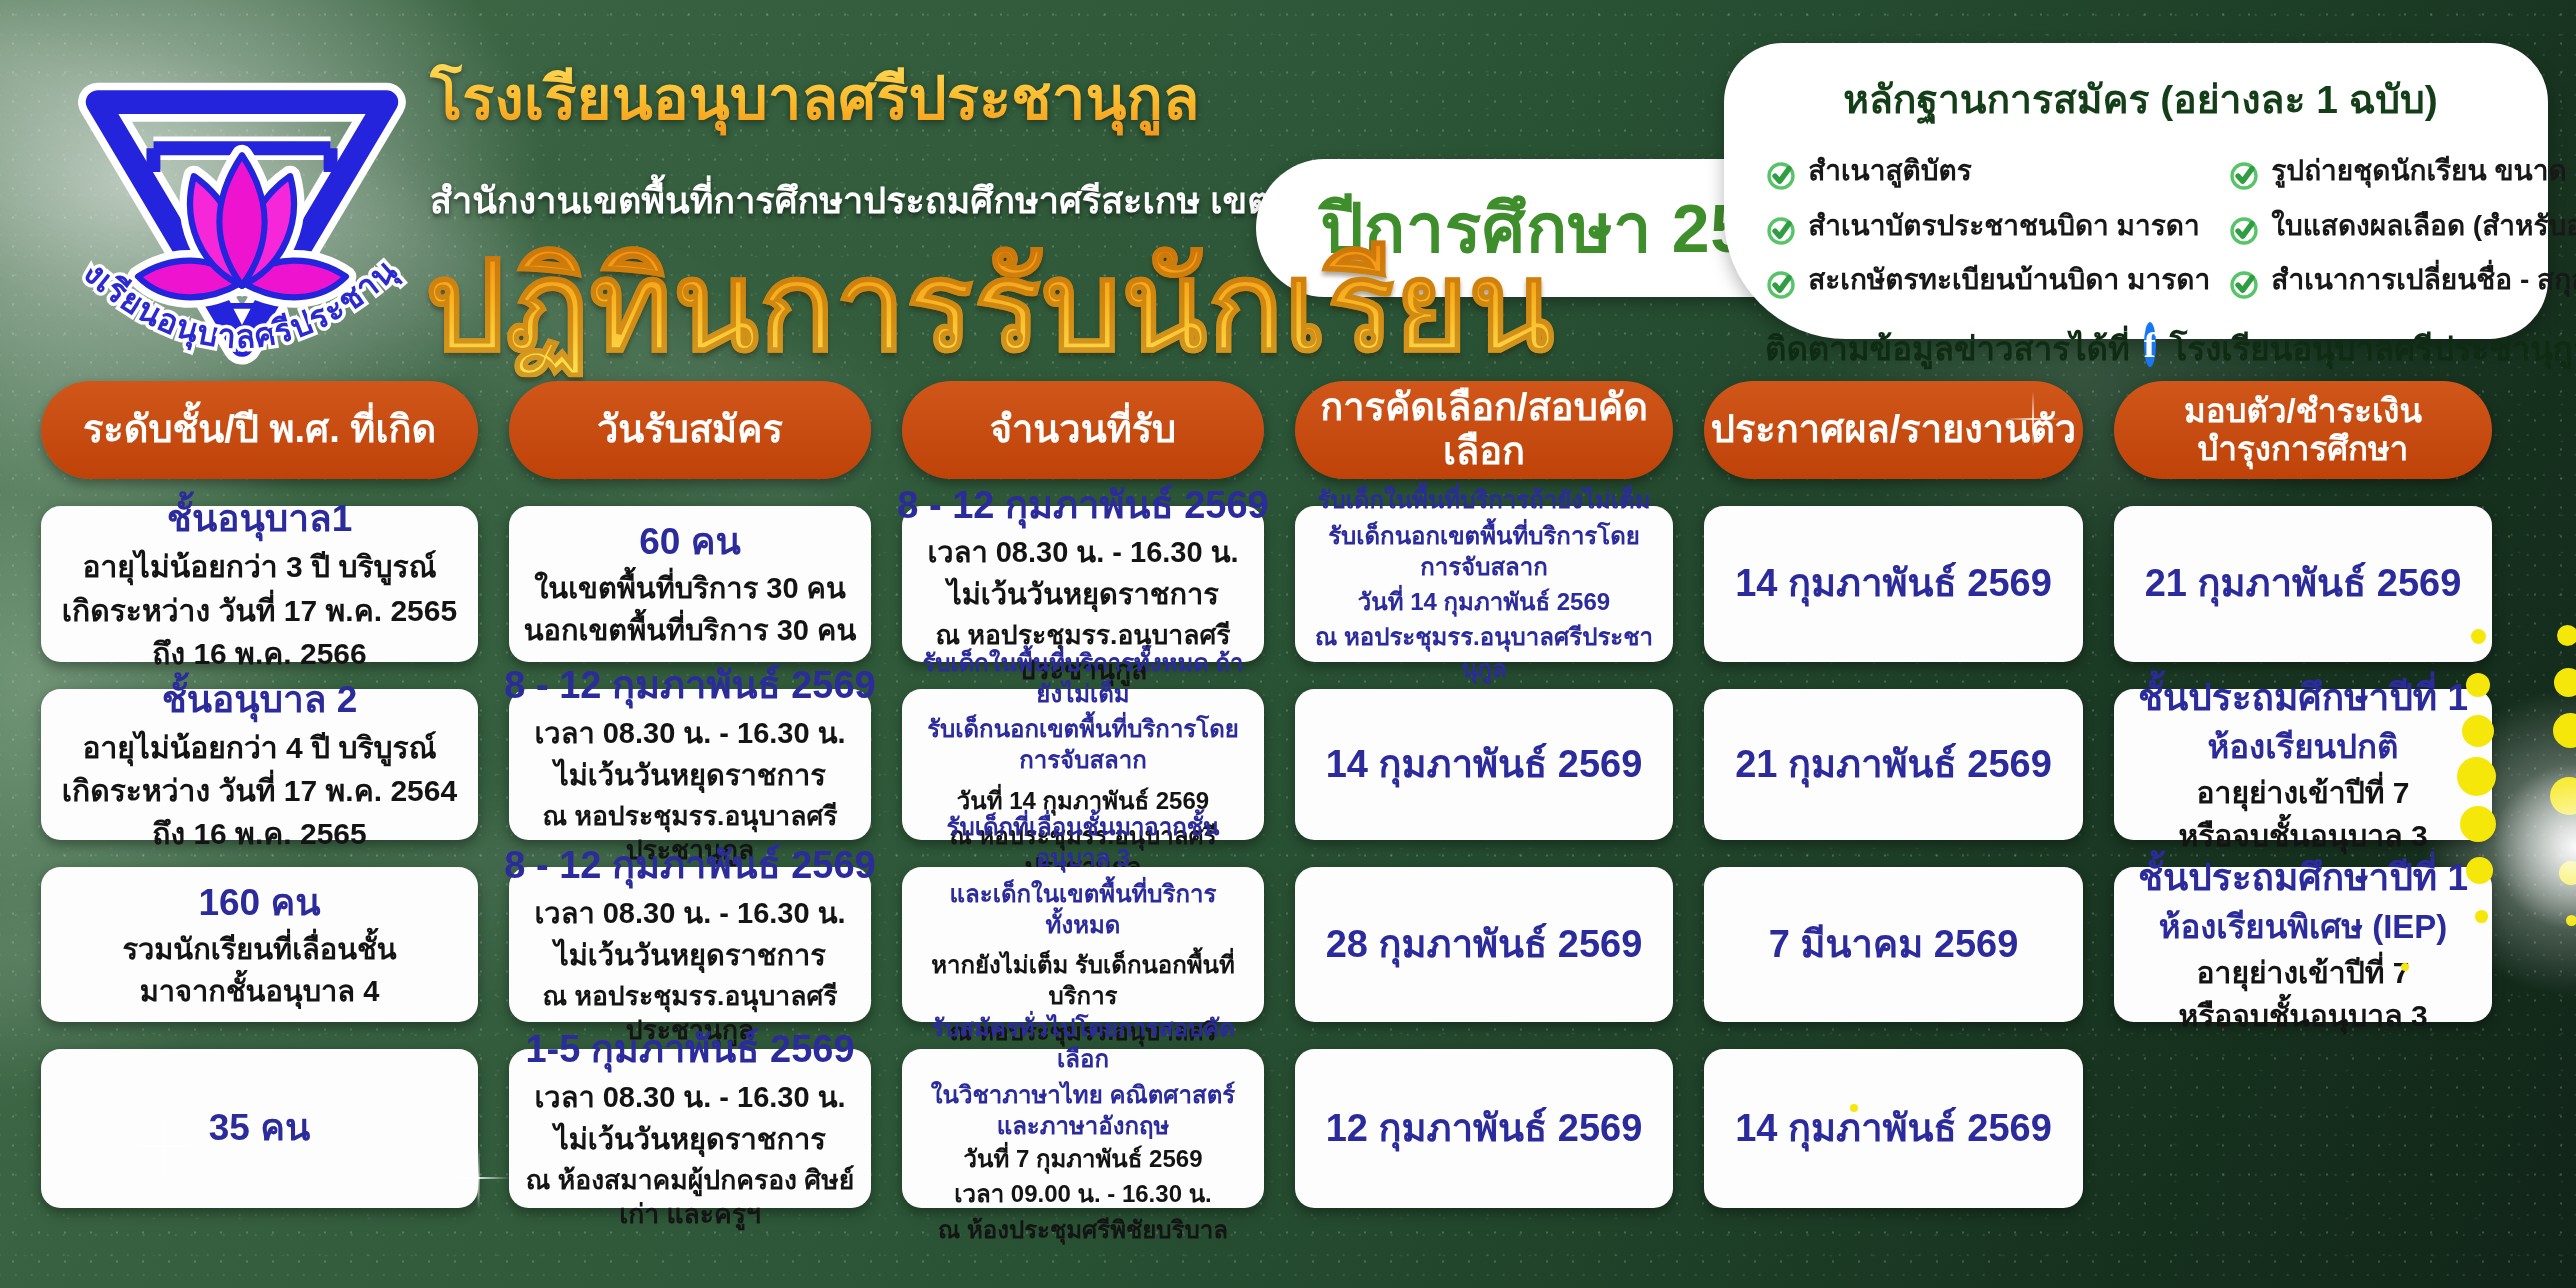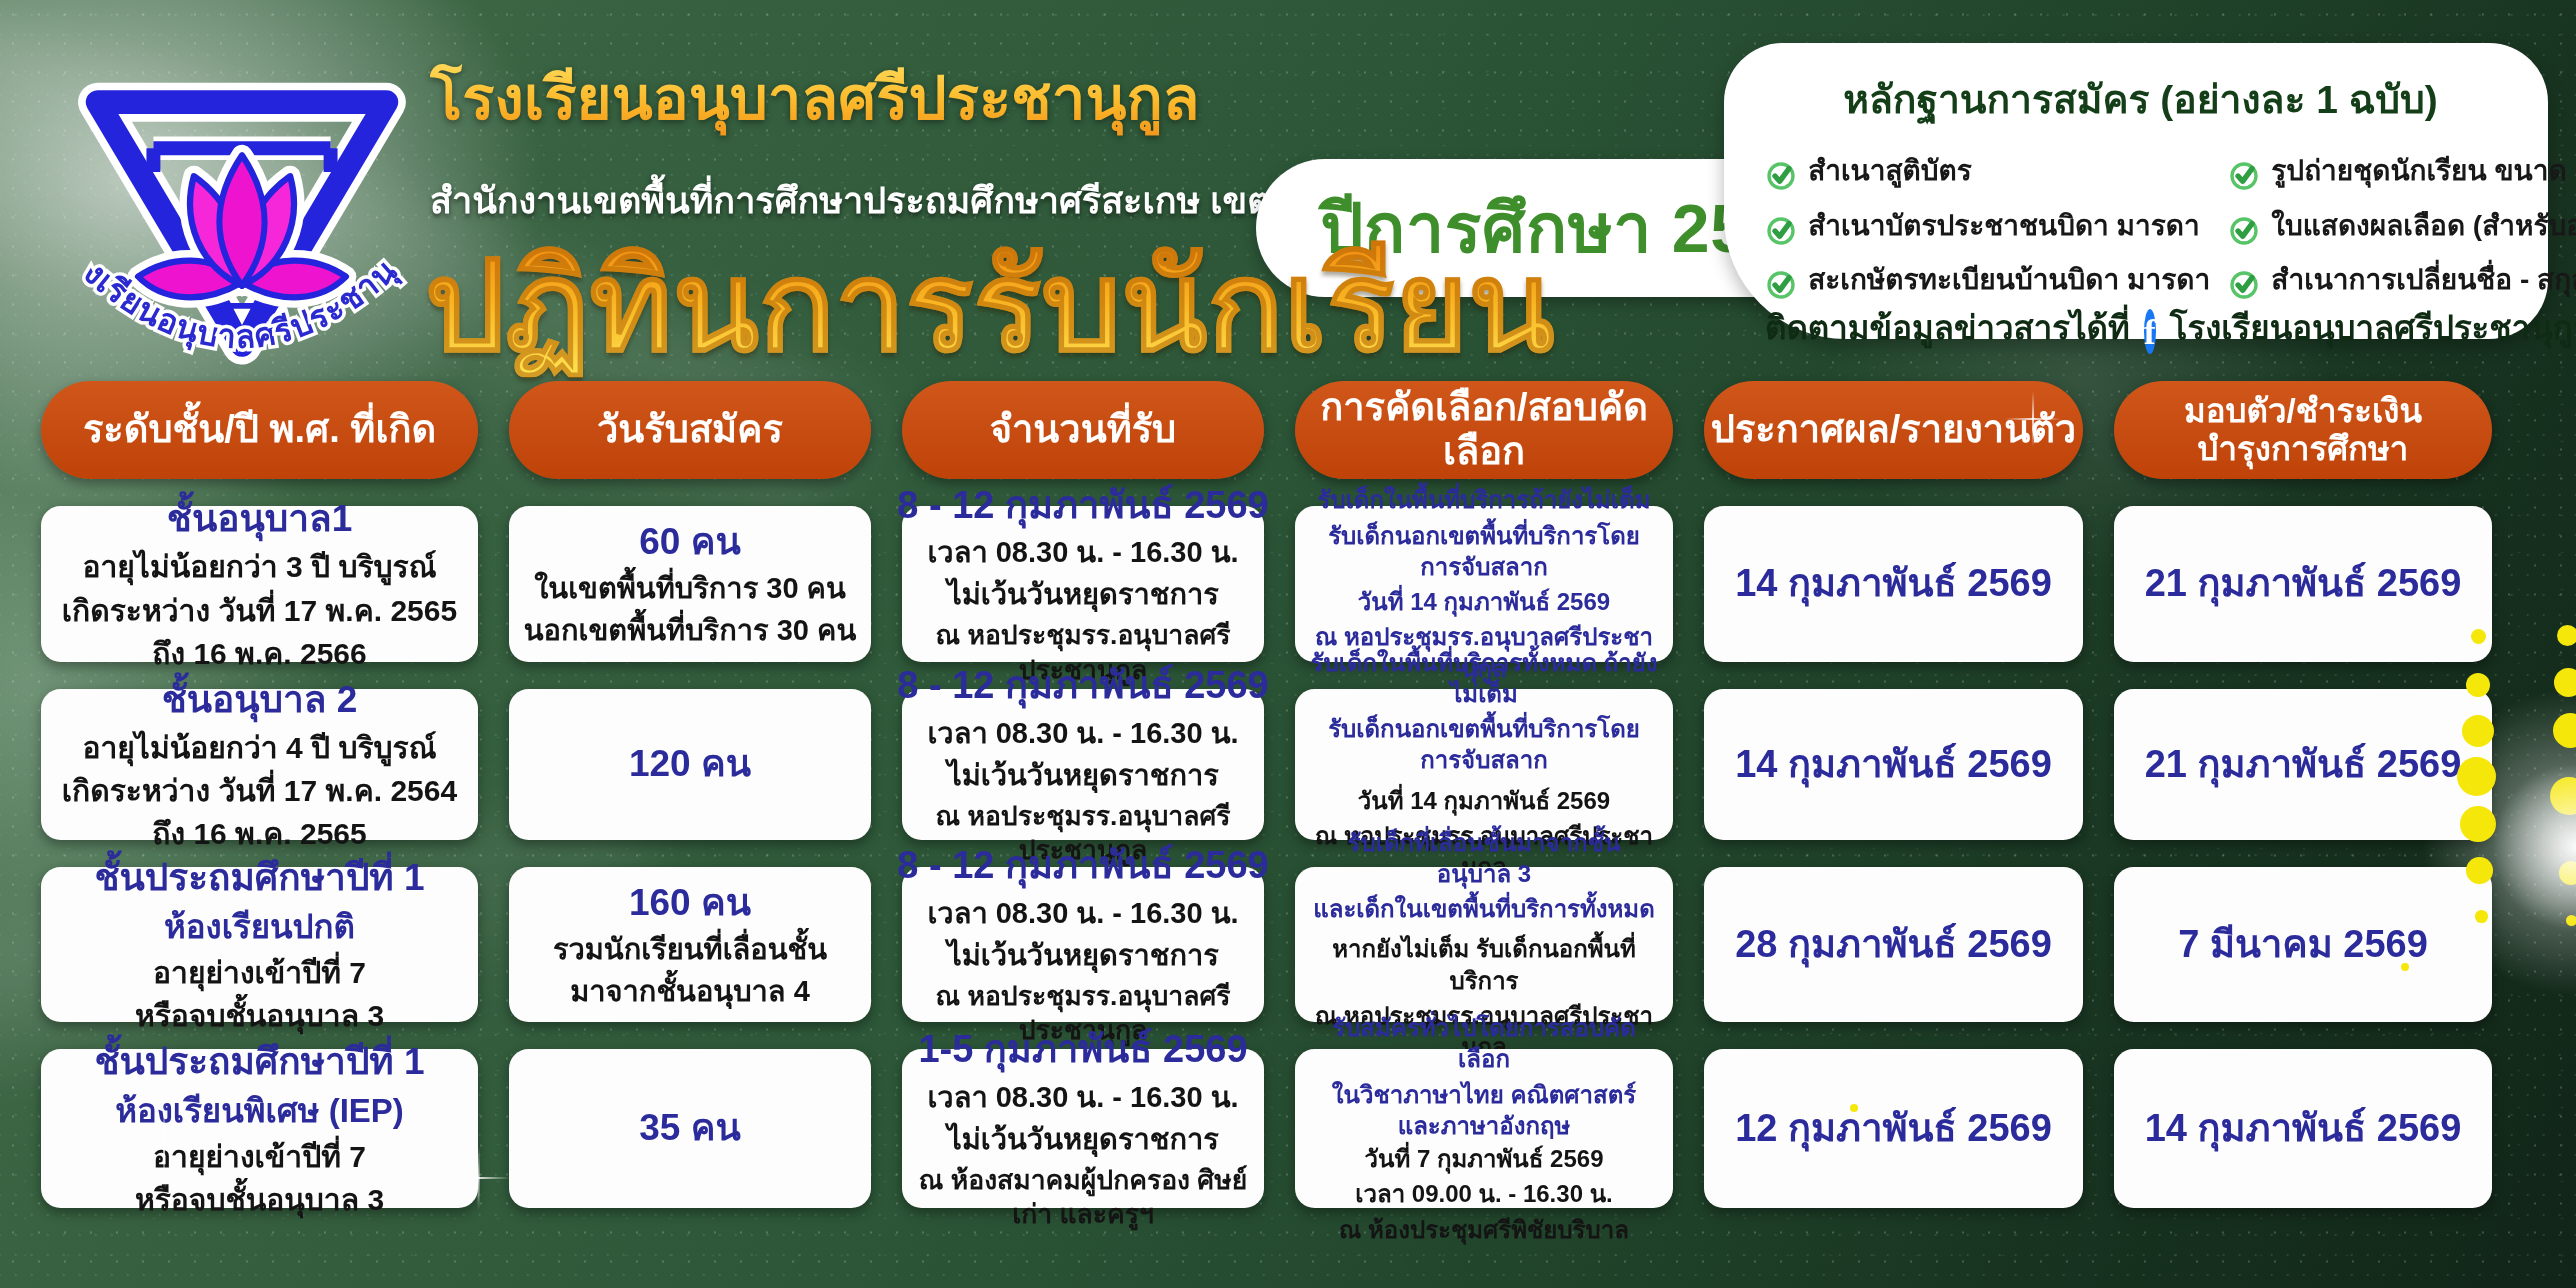--- a/index.html
+++ b/index.html
@@ -55,21 +55,21 @@
   
   .req-box{
     position:absolute;left:1724px;top:43px;width:824px;height:296px;background:#ffffff;
     border-radius:59px 59px 59px 122px;box-shadow:0 7px 18px rgba(0,0,0,.28);
     padding:21px 32px 0 41px;box-sizing:border-box;
   }
   .req-title{text-align:center;font-size:39px;font-weight:bold;color:#143e18;margin:4.2px 0 18px;}
   .req-grid{display:grid;grid-template-columns:1.06fr 1fr;column-gap:18px;row-gap:10.5px;}
   .req-item{display:flex;align-items:flex-end;gap:11.2px;font-size:28px;font-weight:bold;color:#181818;white-space:nowrap;}
   .check{flex:0 0 32px;width:32px;height:32px;}
-  .follow-row{display:flex;align-items:flex-end;gap:14px;font-size:33px;font-weight:bold;color:#0f2b13;white-space:nowrap;}
+  .follow-row{display:flex;align-items:flex-start;gap:14px;margin-top:21px;font-size:33px;font-weight:bold;color:#0f2b13;white-space:nowrap;}
   .fb-icon{width:45px;height:45px;border-radius:50%;background:#1877f2;color:#fff;display:flex;align-items:center;justify-content:center;
     font-size:36px;font-weight:bold;font-family:"Liberation Serif","DejaVu Serif",serif;}
 
   
   .cal-table{
     position:absolute;left:41px;top:381px;width:2459px;
     display:grid;grid-template-columns:437px 362px 362px 378px 379px 378px;
     grid-template-rows:98px 156px 151px 155px 159px;
     column-gap:31px;row-gap:27px;
   }
@@ -241,23 +241,20 @@
         <span class="date-txt">21 กุมภาพันธ์ 2569</span>
       </div>
 
     <div class="cell">
       <p class="lv-title">ชั้นอนุบาล 2</p>
       <p class="lv-line">อายุไม่น้อยกว่า 4 ปี บริบูรณ์</p>
       <p class="lv-line">เกิดระหว่าง วันที่ 17 พ.ค. 2564</p>
       <p class="lv-line">ถึง 16 พ.ค. 2565</p>
     </div>
     <div class="cell">
-      <p class="q-title" style="margin:0">120 คน</p>
-    </div>
-    <div class="cell">
       <p class="ap-title">8 - 12 กุมภาพันธ์ 2569</p>
       <p class="ap-line">เวลา 08.30 น. - 16.30 น.</p>
       <p class="ap-line">ไม่เว้นวันหยุดราชการ</p>
       <p class="ap-line small">ณ หอประชุมรร.อนุบาลศรีประชานุกูล</p>
     </div>
     <div class="cell">
       <p class="sel-hl">รับเด็กในพื้นที่บริการทั้งหมด ถ้ายังไม่เต็ม</p>
       <p class="sel-hl">รับเด็กนอกเขตพื้นที่บริการโดยการจับสลาก</p>
       <p class="sel-pl" style="margin-top:7px">วันที่ 14 กุมภาพันธ์ 2569</p>
       <p class="sel-pl">ณ หอประชุมรร.อนุบาลศรีประชานุกูล</p>

